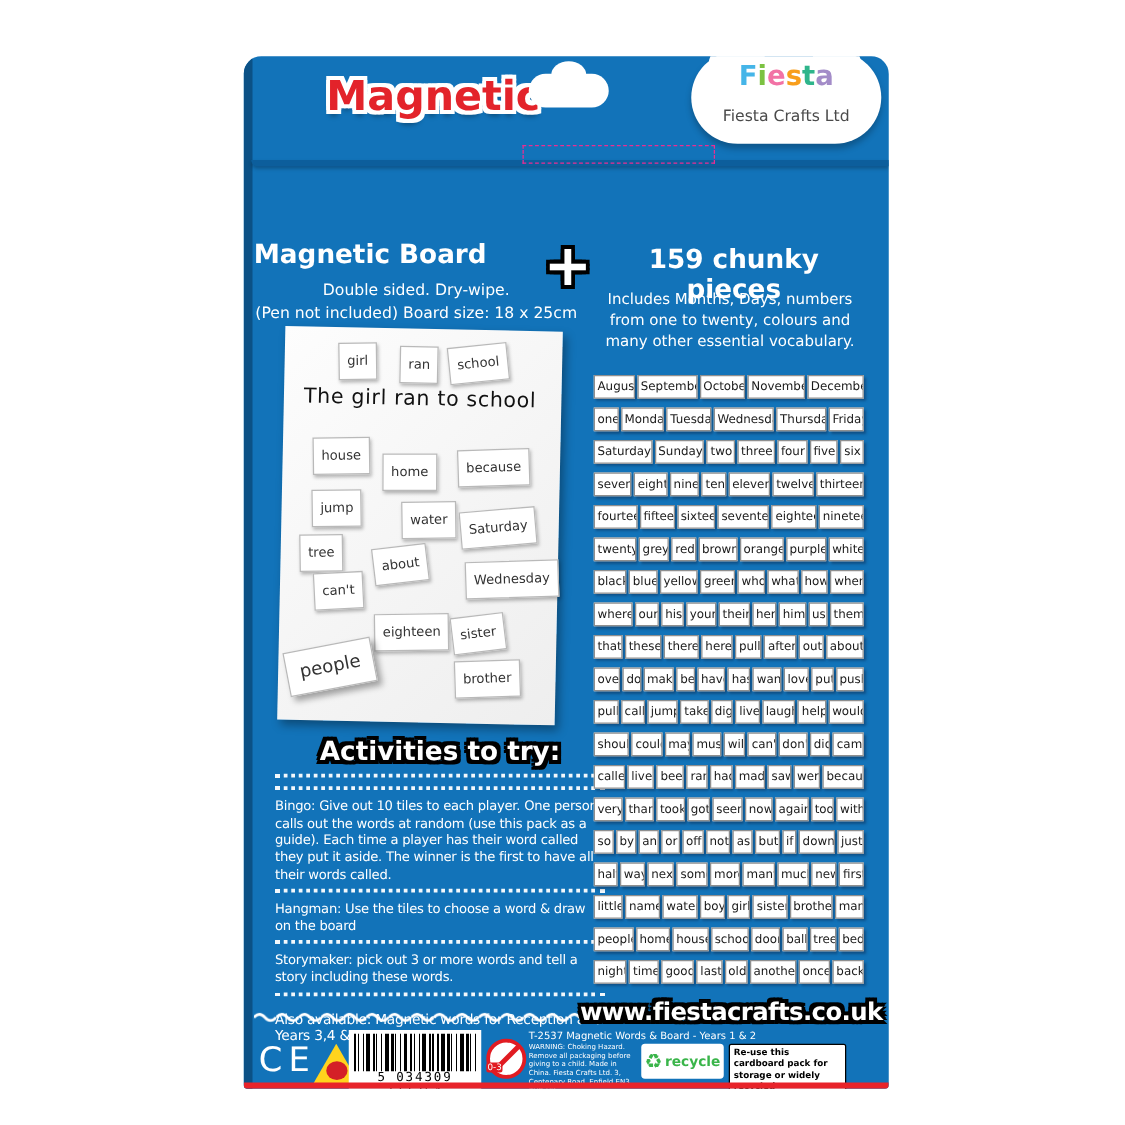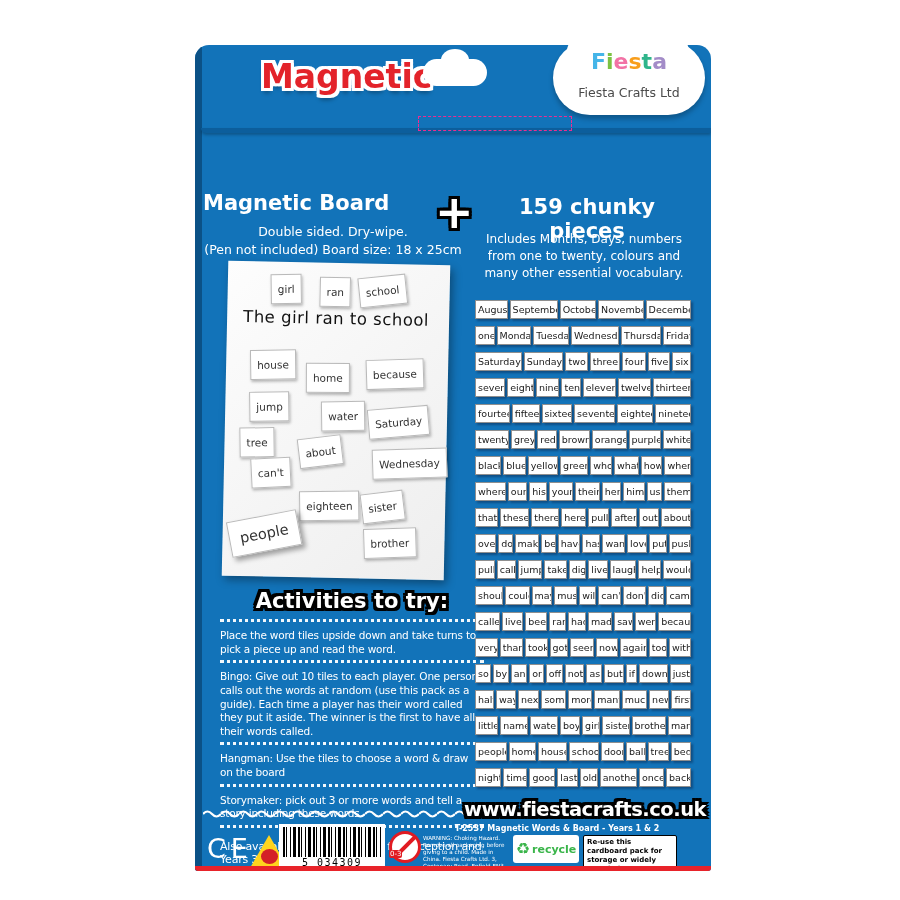--- a/index.html
+++ b/index.html
@@ -55,21 +55,21 @@
   .ce-mark{position:absolute;left:12px;top:788px;font-size:27px;color:#fff;letter-spacing:5px;font-weight:500;}
   .lion-tri{position:absolute;left:55px;top:790px;width:38px;height:33px;background:#ffd41d;clip-path:polygon(50% 0,100% 100%,0 100%);display:flex;align-items:flex-end;justify-content:center;}
   .lion-face{width:17px;height:15px;background:#d42027;border-radius:50%;margin-bottom:4px;}
   .barcode{position:absolute;left:84px;top:779px;width:106px;height:48px;background:#fff;padding:3px 4px 0 4px;box-sizing:border-box;}
   .bars{height:30px;background:repeating-linear-gradient(90deg,#000 0 2px,#fff 2px 3px,#000 3px 4px,#fff 4px 7px,#000 7px 8px,#fff 8px 10px,#000 10px 13px,#fff 13px 15px);}
   .bar-digits{font-size:10px;letter-spacing:1.5px;text-align:center;color:#000;font-family:"DejaVu Sans Mono",monospace;}
   .age-symbol{position:absolute;left:194px;top:786px;width:32px;height:32px;background:#fff;border:3px solid #e11b22;border-radius:50%;box-sizing:border-box;}
   .age-symbol::after{content:"";position:absolute;left:-2px;top:11px;width:30px;height:4px;background:#e11b22;transform:rotate(-45deg);}
   .age-chip{position:absolute;left:-3px;bottom:2px;background:#e11b22;color:#fff;font-size:7px;font-weight:400;padding:0 1px;border-radius:2px;z-index:2;}
   .footer-right{position:absolute;left:228px;top:779px;width:268px;color:#fff;}
-  .product-line{font-size:8px;font-weight:700;margin-bottom:2px;white-space:nowrap;text-align:center;}
+  .product-line{font-size:8px;font-weight:400;margin-bottom:2px;white-space:nowrap;}
   .fr-row{display:flex;gap:4px;align-items:stretch;}
   .warning-text{width:86px;font-size:5.6px;line-height:1.25;}
   .recycle-box{width:66px;height:28px;background:#fff;border-radius:3px;display:flex;align-items:center;justify-content:center;gap:2px;}
   .recycle-glyph{color:#3ab54a;font-size:16px;line-height:1;}
   .recycle-label{color:#3ab54a;font-size:11px;font-weight:800;}
   .reuse-box{width:94px;background:#fff;border:1.5px solid #000;border-radius:2px;color:#000;font-size:7px;font-weight:700;line-height:1.3;padding:2px 3px;box-sizing:border-box;display:flex;align-items:center;}
 </style>
 </head>
 <body>
 
@@ -109,21 +109,20 @@
       <div class="btile" style="left: 76px; top: 228px; transform: rotate(-2deg);">eighteen</div>
       <div class="btile" style="left: 138px; top: 228px; transform: rotate(-8deg);">sister</div>
       <div class="btile big" style="left: 6px; top: 254px; transform: rotate(-12deg);">people</div>
       <div class="btile" style="left: 141px; top: 264px; transform: rotate(-3deg);">brother</div>
     </div>
 
   <div class="activities">
     <h3 class="outline-b">Activities to try:</h3>
     <div>
         <div class="dots"></div>
-        <div class="act">Place the word tiles upside down and take turns to pick a piece up and read the word.</div>
         <div class="dots"></div>
         <div class="act">Bingo: Give out 10 tiles to each player. One person calls out the words at random (use this pack as a guide). Each time a player has their word called they put it aside. The winner is the first to have all their words called.</div>
         <div class="dots"></div>
         <div class="act">Hangman: Use the tiles to choose a word &amp; draw on the board</div>
         <div class="dots"></div>
         <div class="act">Storymaker: pick out 3 or more words and tell a story including these words.</div>
         <div class="dots"></div>
       </div>
     <div class="also">Also available: Magnetic words for Reception and Years 3,4 &amp; 5</div>
   </div>

